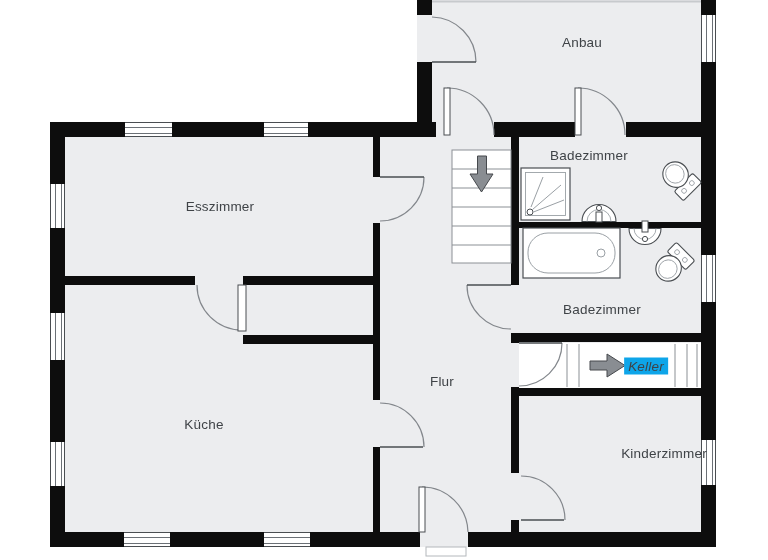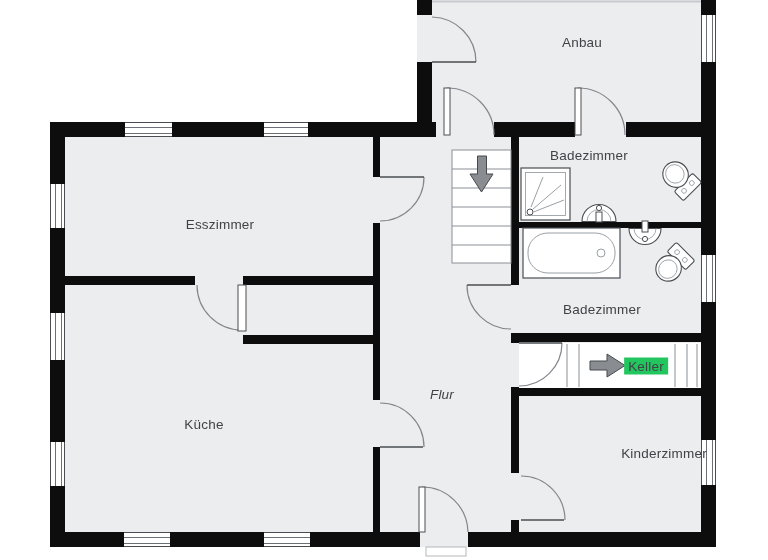--- a/index.html
+++ b/index.html
@@ -13,21 +13,21 @@
   .wall{position:absolute;background:var(--wall);}
   .win-h{position:absolute;background:#fff;border-top:1.5px solid #4a4e52;border-bottom:1.5px solid #4a4e52;box-sizing:border-box;}
   .win-h::after{content:'';position:absolute;left:0;right:0;top:calc(50% - 2.5px);height:5px;
         border-top:1px solid #6b7076;border-bottom:1px solid #6b7076;}
   .win-v{position:absolute;background:#fff;border-left:1.5px solid #4a4e52;border-right:1.5px solid #4a4e52;box-sizing:border-box;}
   .win-v::after{content:'';position:absolute;top:0;bottom:0;left:calc(50% - 2.5px);width:5px;
         border-left:1px solid #6b7076;border-right:1px solid #6b7076;}
   svg.overlay{position:absolute;left:0;top:0;pointer-events:none;}
   .room-label{position:absolute;transform:translate(-50%,-50%);color:var(--label);
         font-size:13.5px;letter-spacing:.2px;white-space:nowrap;}
-  .room-label.on-stairs{background:#22c55e;padding:1px 4px;}
+  .room-label.on-stairs{background:#0ea5e9;padding:1px 4px;font-style:italic;}
 </style>
 </head>
 <body>
 
 <div class="plan">
 
   <div class="floor" style="left:50px;top:122px;width:666px;height:425px;"></div>
   <div class="floor" style="left:417px;top:0;width:299px;height:137px;"></div>
 
   <div class="wall" style="left:50px;top:122px;width:75px;height:15px;"></div>
@@ -190,19 +190,19 @@
       <circle cx="-5.5" cy="15.5" r="2.4" fill="none" stroke="var(--inner)" stroke-width="0.9"></circle>
       <circle cx="5.5" cy="15.5" r="2.4" fill="none" stroke="var(--inner)" stroke-width="0.9"></circle>
       <ellipse cx="0" cy="-2" rx="12.5" ry="13" fill="#fff" stroke="var(--dark)" stroke-width="1.1"></ellipse>
       <ellipse cx="0" cy="-3" rx="9" ry="9.5" fill="none" stroke="var(--inner)" stroke-width="0.9"></ellipse>
     </g>
   </svg>
 
   <div class="room-label" style="left:582px;top:42px;">Anbau</div>
   <div class="room-label" style="left:589px;top:155px;">Badezimmer</div>
   <div class="room-label" style="left:602px;top:309px;">Badezimmer</div>
-  <div class="room-label" style="left:220px;top:224px;">Esszimmer</div>
-  <div class="room-label" style="left:442px;top:394px;font-style:italic;">Flur</div>
+  <div class="room-label" style="left:220px;top:206px;">Esszimmer</div>
+  <div class="room-label" style="left:442px;top:381px;">Flur</div>
   <div class="room-label" style="left:204px;top:424px;">Küche</div>
   <div class="room-label on-stairs" style="left:646px;top:366px;">Keller</div>
   <div class="room-label" style="left:616px;top:453px;margin-left:48px;">Kinderzimmer</div>
 
 </div>
 
 </body></html>

